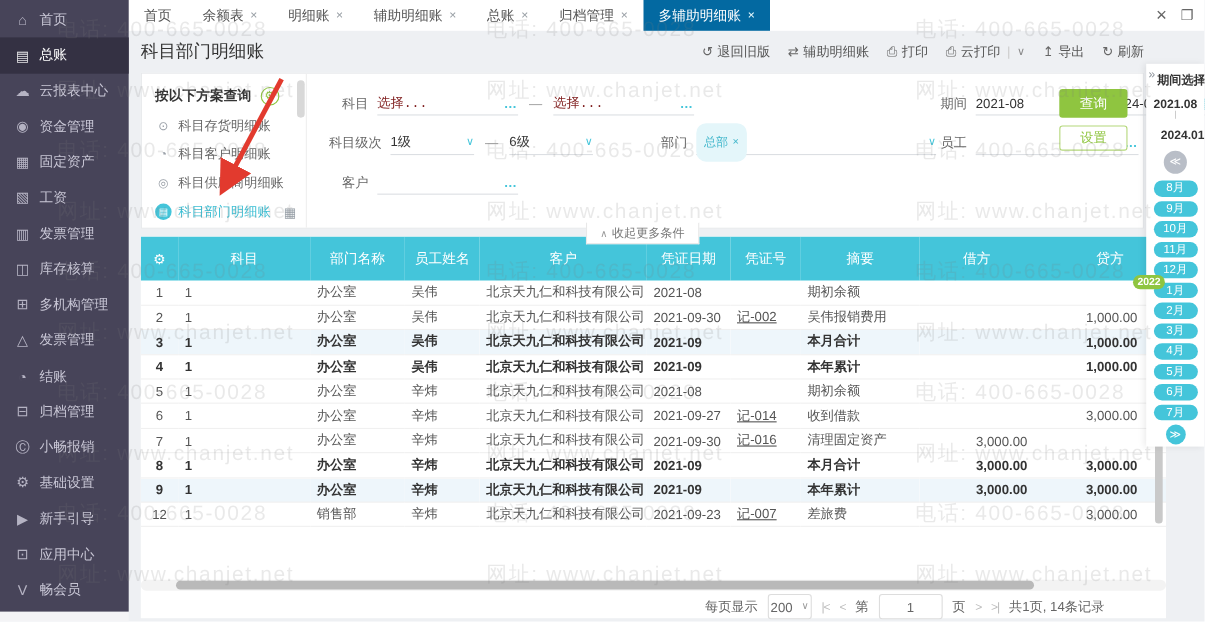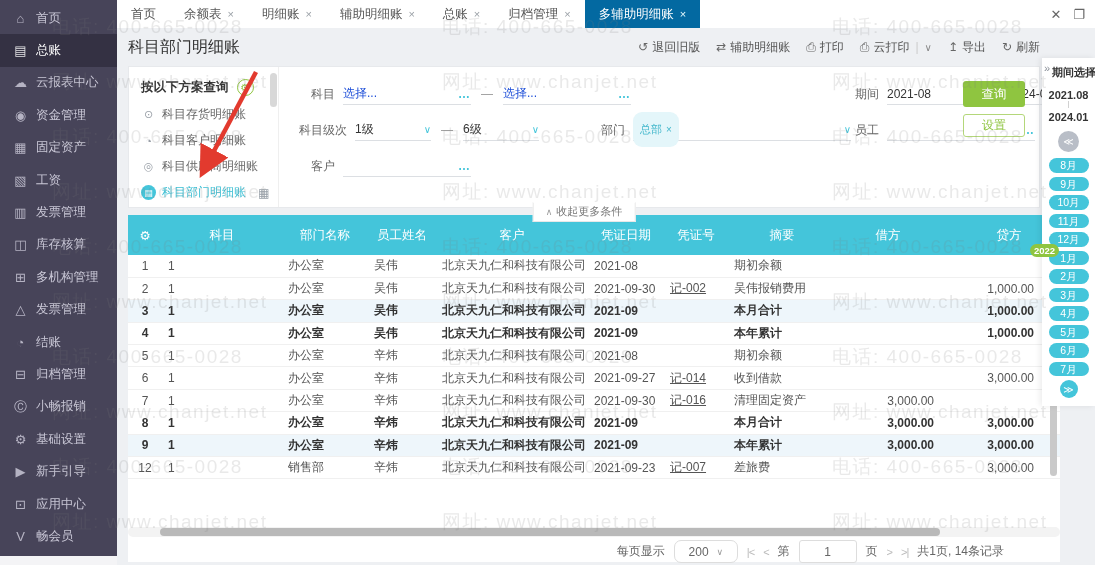--- a/index.html
+++ b/index.html
@@ -40,21 +40,21 @@
   .scheme-item { display:flex; align-items:center; gap:6px; font-size:12px; color:#666; margin-bottom:9px; cursor:pointer; white-space:nowrap; }
   .scheme-item .sc-icon { width:15px; height:15px; border-radius:50%; display:flex; align-items:center; justify-content:center; font-size:11px; color:#9aa0a8; }
   .scheme-item.selected { color:#3bbfd4; }
   .scheme-item.selected .sc-icon { background:#44c5da; color:#fff; font-size:9px; }
   .scheme-item .floppy-icon { margin-left:6px; color:#98a0a8; font-size:12px; }
 
   .filters { position:absolute; left:170px; top:0; right:0; height:100%; }
   .f-row { position:absolute; display:flex; align-items:center; }
   .f-label { color:#666; margin-right:8px; white-space:nowrap; }
   .f-underline { border-bottom:1px solid #dcdfe3; height:22px; display:flex; align-items:center; color:#333; position:relative; }
-  .f-ph { color:#1d4ed8; }
+  .f-ph { color:#7f1d1d;font-family:Liberation Mono, monospace; }
   .f-dots { color:#44c5da; margin-left:auto; padding-left:6px; font-weight:bold; letter-spacing:1px; }
   .f-caret { color:#44c5da; margin-left:auto; font-size:10px; }
   .f-dash { color:#999; margin:0 10px; }
   .cal-icon { color:#44c5da; margin-left:auto; font-size:13px; }
   .dept-tag { background:#e4f6fa; color:#45b8cc; border-radius:9px; font-size:11px; padding:10px 7px; display:flex; gap:4px; align-items:center; }
   .dept-tag .tag-x { font-size:10px; }
   .btn-query { position:absolute; right:14px; top:14px; width:62px; height:26px; background:#8fc540; color:#fff; border:none; border-radius:3px; font-size:12.5px; cursor:pointer; font-family:inherit; }
   .btn-setting { position:absolute; right:14px; top:47px; width:62px; height:23px; background:#fff; color:#8fc540; border:1px solid #b4d77a; border-radius:3px; font-size:12px; cursor:pointer; font-family:inherit; }
   .collapse-tab { position:absolute; left:50%; transform:translateX(-50%); bottom:-15px; background:#fff; border:1px solid #e8e8e8; border-top:1px solid #fff; padding:1px 12px 2px; font-size:11px; color:#777; white-space:nowrap; cursor:pointer; }
   .collapse-tab .chev { color:#999; font-size:9px; margin-right:4px; }
@@ -68,21 +68,21 @@
   tbody tr.bold td { color:#333; font-weight:bold; }
   tbody tr.shade td { background:#eef6fb; }
   td.num { text-align:center; padding:0; }
   td.amt { text-align:right; }
   .vlink { text-decoration:underline; color:#555; cursor:pointer; }
   .v-scroll { position:absolute; right:3px; top:46px; width:7px; height:215px; background:#c9c9c9; border-radius:4px; }
   .h-scroll { position:absolute; left:0; top:312px; width:100%; height:10px; background:#f3f3f3; border-radius:5px; }
   .h-thumb { position:absolute; left:32px; top:1px; width:780px; height:8px; background:#b9b9b9; border-radius:4px; }
   .pager { position:absolute; left:0; top:326px; width:100%; height:21px; display:flex; align-items:center; justify-content:flex-end; gap:9px; padding-right:56px; color:#666; }
   .pg-box { border:1px solid #ddd; border-radius:3px; height:23px; display:flex; align-items:center; justify-content:center; background:#fff; }
-  .pg-select { width:64px; gap:8px; cursor:pointer;border-radius:7px; }
+  .pg-select { width:40px; gap:8px; cursor:pointer; }
   .pg-select .pg-caret { color:#999; font-size:9px; }
   .pg-input { width:58px; }
   .pg-arrow { color:#bbb; cursor:pointer; font-size:11px; letter-spacing:-1px; }
 
   
   .period-panel { position:absolute; left:1042px; top:58px; width:53px; height:348px; background:#fff; box-shadow:-2px 0 6px rgba(0,0,0,.08); z-index:6; text-align:center; }
   .pp-collapse { position:absolute; left:2px; top:4px; color:#8a9099; font-size:11px; cursor:pointer; }
   .pp-title { font-size:11px; font-weight:bold; color:#333; padding-top:7px; padding-left:10px; white-space:nowrap; }
   .pp-date { font-size:11px; font-weight:bold; color:#333; margin-top:9px; }
   .pp-sep { color:#bbb; font-size:8px; line-height:6px; }
@@ -514,21 +514,21 @@
     <span class="pg-arrow">&gt;|</span>
     <span>共1页, 14条记录</span>
   </div>
 </div>
 
 <div class="period-panel">
   <span class="pp-collapse">»</span>
   <div class="pp-title">期间选择</div>
   <div class="pp-date">2021.08</div>
   <div class="pp-sep">|</div>
-  <div class="pp-date" style="margin-top:4px;">2024.01</div>
+  <div class="pp-date" style="margin-top:10px;text-align:right;">2024.01</div>
   <div class="pp-circle up">≪</div>
   <div class="pp-months">
     <span class="year-badge">2022</span>
   <span class="month-pill">8月</span>
       <span class="month-pill">9月</span>
       <span class="month-pill">10月</span>
       <span class="month-pill">11月</span>
       <span class="month-pill">12月</span>
       <span class="month-pill">1月</span>
       <span class="month-pill">2月</span>

